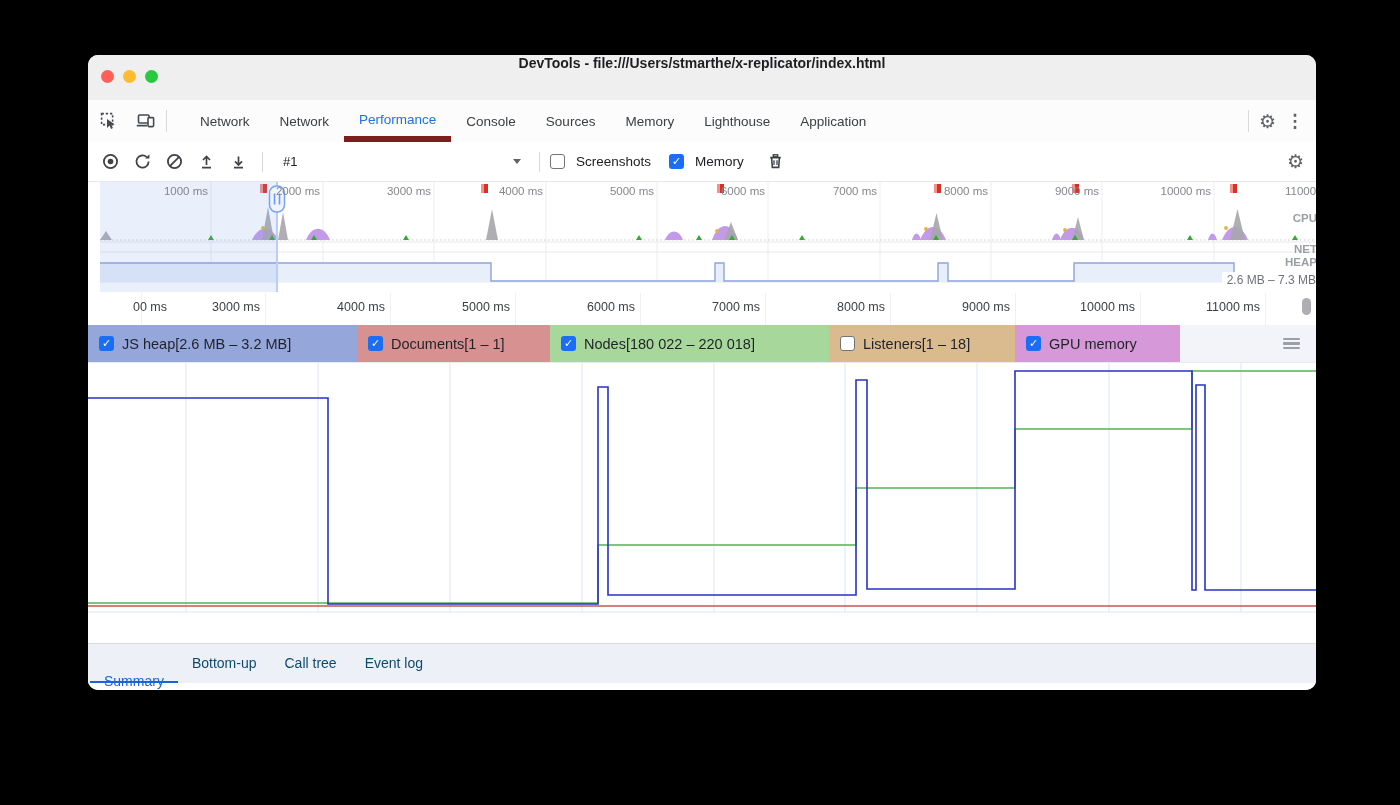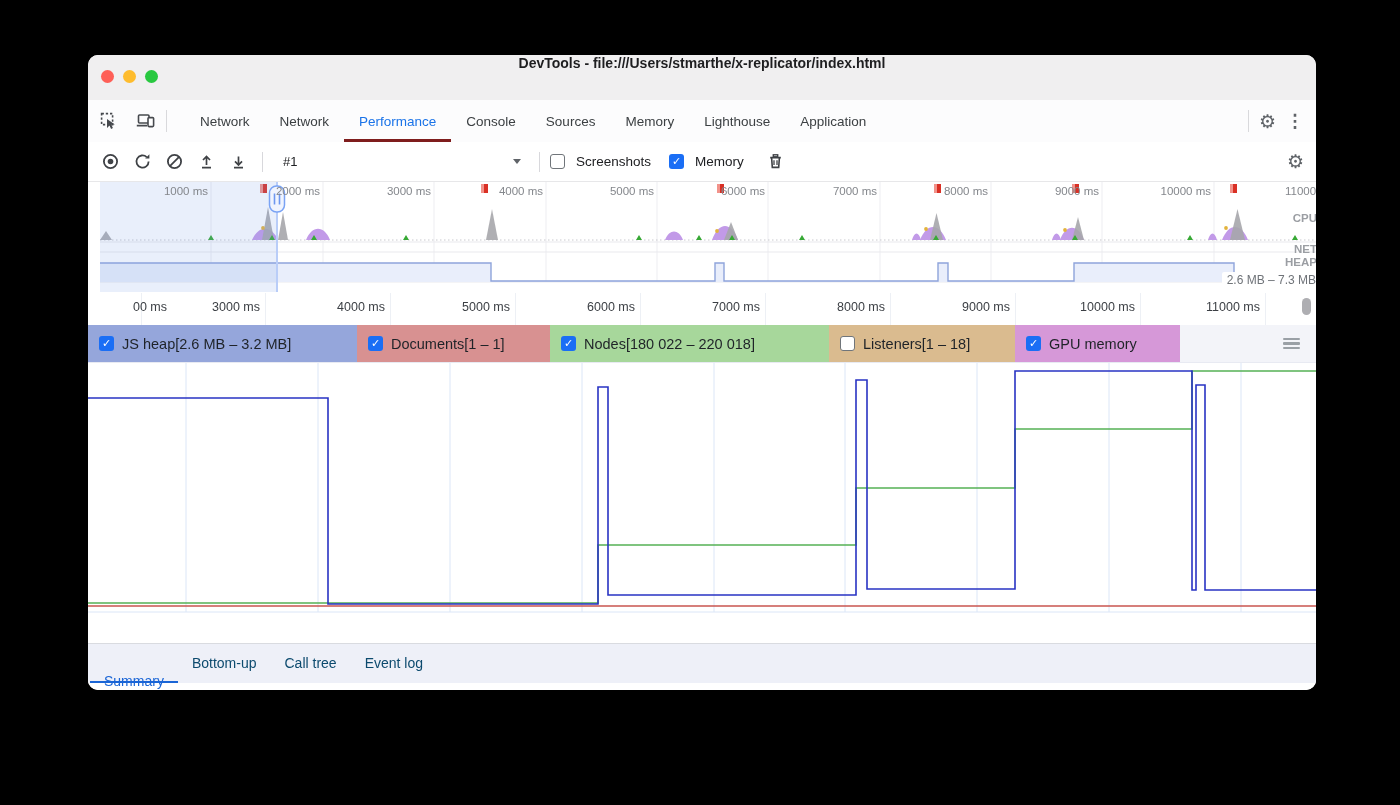--- a/index.html
+++ b/index.html
@@ -16,21 +16,21 @@
   .l-red{background:#fe5f57;}.l-yellow{background:#febc2e;}.l-green{background:#28c840;}
   
   .tabrow{position:absolute;left:0;top:45px;width:100%;height:42px;background:#fcfcfd;
           border-bottom:1px solid #e7e7e9;display:flex;align-items:stretch;}
   .ticonbox{display:flex;align-items:center;gap:6px;padding:0 10px 0 6px;}
   .ticon{width:30px;height:28px;display:flex;align-items:center;justify-content:center;border-radius:4px;}
   .vdiv{width:1px;height:22px;background:#d9d9dc;align-self:center;}
   .tabs{display:flex;align-items:stretch;margin-left:8px;}
   .tab{display:flex;align-items:center;padding:0 15px;font-size:13.5px;color:#3c4043;cursor:default;
        border-bottom:3px solid transparent;border-top:3px solid transparent;}
-  .tab.sel{color:#1a73e8;border-bottom:3px solid #7f1d1d;}
+  .tab.sel{color:#1a73e8;border-bottom:6px solid #7f1d1d;}
   .tr-right{margin-left:auto;display:flex;align-items:center;gap:10px;padding-right:12px;}
   .gear{font-size:19px;color:#5f6368;line-height:1;}
   .dots{font-size:18px;color:#5f6368;font-weight:700;line-height:1;letter-spacing:0;}
   
   .toolbar{position:absolute;left:0;top:87px;width:100%;height:40px;background:#fff;
            border-bottom:1px solid #e7e7e9;display:flex;align-items:center;gap:4px;padding-left:8px;box-sizing:border-box;}
   .tbtn{width:28px;height:26px;display:flex;align-items:center;justify-content:center;border-radius:4px;}
   .tb-div{width:1px;height:20px;background:#d8d8dc;margin:0 6px;}
   .profile-select{width:238px;height:26px;display:flex;align-items:center;justify-content:space-between;
                   padding:0 8px 0 10px;font-size:13px;color:#202124;border-radius:4px;}

